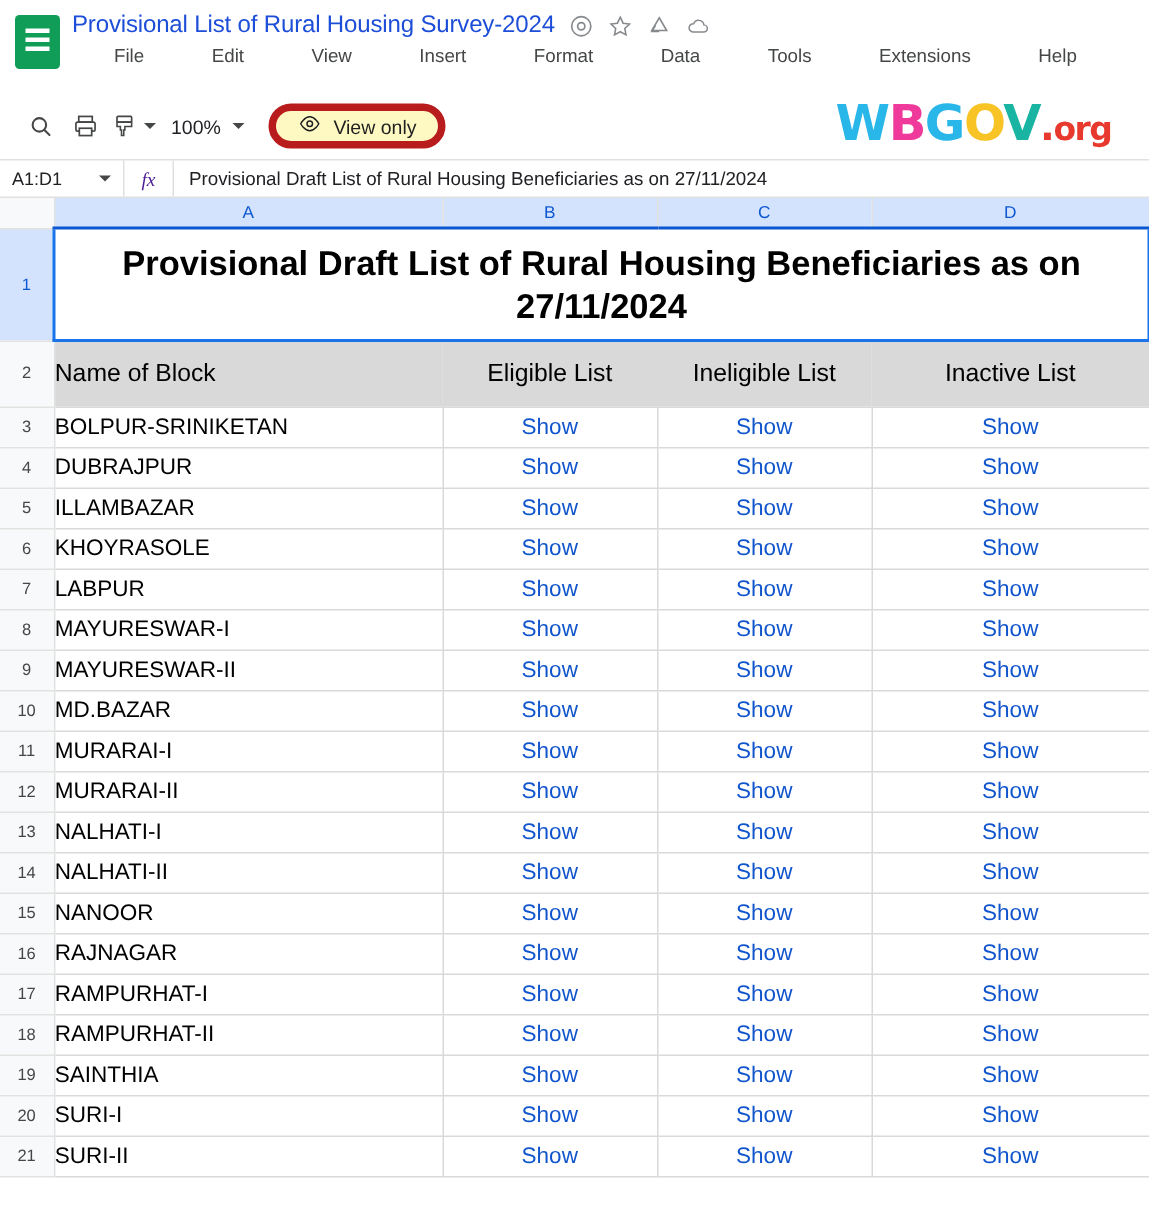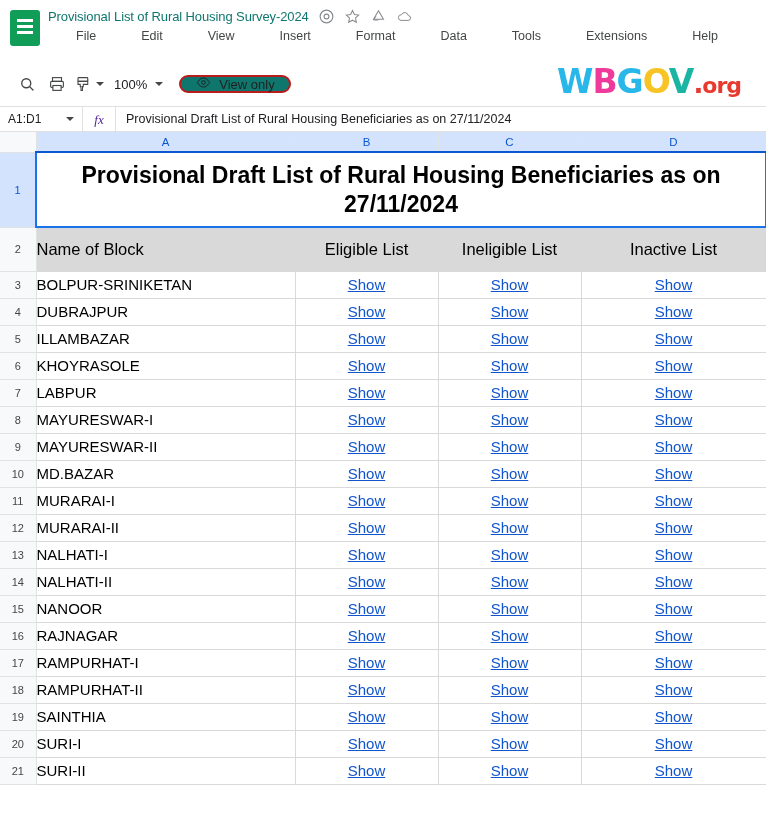--- a/index.html
+++ b/index.html
@@ -27,21 +27,21 @@
     content: ""; position: absolute;
     left: 7px; top: 9px; width: 16px; height: 18px;
     background:
       linear-gradient(#fff,#fff) 0 0/16px 3px no-repeat,
       linear-gradient(#fff,#fff) 0 6px/16px 3px no-repeat,
       linear-gradient(#fff,#fff) 0 12px/16px 3px no-repeat;
   }
   .title-block { flex: 1; min-width: 0; }
   .doc-title-row { display: flex; align-items: center; gap: 9px; }
   .doc-title {
-    font-size: 13px; color: #0f766e; white-space: nowrap;
+    font-size: 16px; color: #1d4ed8; white-space: nowrap;
     letter-spacing: -0.1px;
   }
   .t-icon { width: 17px; height: 17px; flex: none; opacity: .75; }
   .menu-row { display: flex; gap: 17px; margin-top: 4px; }
   .menu-item { font-size: 12.5px; color: #444746; cursor: default; margin-left: 28px; }
 
   
   .toolbar {
     display: flex; align-items: center;
     height: 44px; padding: 0 12px;
@@ -53,23 +53,23 @@
     color: #444746;
   }
   .zoom-box {
     display: flex; align-items: center; gap: 2px;
     font-size: 13px; color: #202124;
     margin-left: 4px; padding: 3px 4px;
   }
   .caret { width: 0; height: 0; border-left: 4px solid transparent; border-right: 4px solid transparent; border-top: 4px solid #444746; }
   .viewonly {
     display: flex; align-items: center; gap: 7px;
-    border: 2px solid #b91c1c; border-radius: 16px;
-    height: 18px; padding: 0 14px; margin-left: 12px;
-    font-size: 13px; color: #1f1f1f; background: #0f766e;
+    border: 5px solid #b91c1c; border-radius: 16px;
+    height: 30px; padding: 0 14px; margin-left: 12px;
+    font-size: 13px; color: #1f1f1f; background: #fef9c3;
   }
   .wbgov {
     position: absolute; right: 25px; top: 0px;
     font-size: 33px; font-weight: bold; letter-spacing: -1px;
     font-family: "DejaVu Sans", sans-serif;
     white-space: nowrap;
   }
   .wb-w { color: #29b6e8; } .wb-b { color: #f03a9b; } .wb-g { color: #29b6e8; }
   .wb-o { color: #f7c325; } .wb-v { color: #19b5a2; } .wb-dot { color: #e8392e; font-size: 26px; }
   .wb-org { color: #e8392e; font-size: 22px; }
@@ -118,21 +118,21 @@
     font-family: "Liberation Sans", sans-serif;
   }
   .hdr-cell {
     background: #d9d9d9; font-size: 16.5px; padding: 0 10px; height: 44px;
     vertical-align: middle;
   }
   .hdr-cell.ctr { text-align: center; }
   .block-cell { padding: 0 8px; vertical-align: middle; margin-left: 13px; }
   .link-cell { text-align: center; vertical-align: middle; }
   .link {
-    color: #1155cc; text-decoration: underline; font-size: 15px; cursor: pointer;
+    color: #1155cc; font-size: 15px; cursor: pointer;
   }
 </style>
 </head>
 <body>
 
 <div class="app">
 
   <div class="topbar">
     <div class="sheets-logo"></div>
     <div class="title-block">

